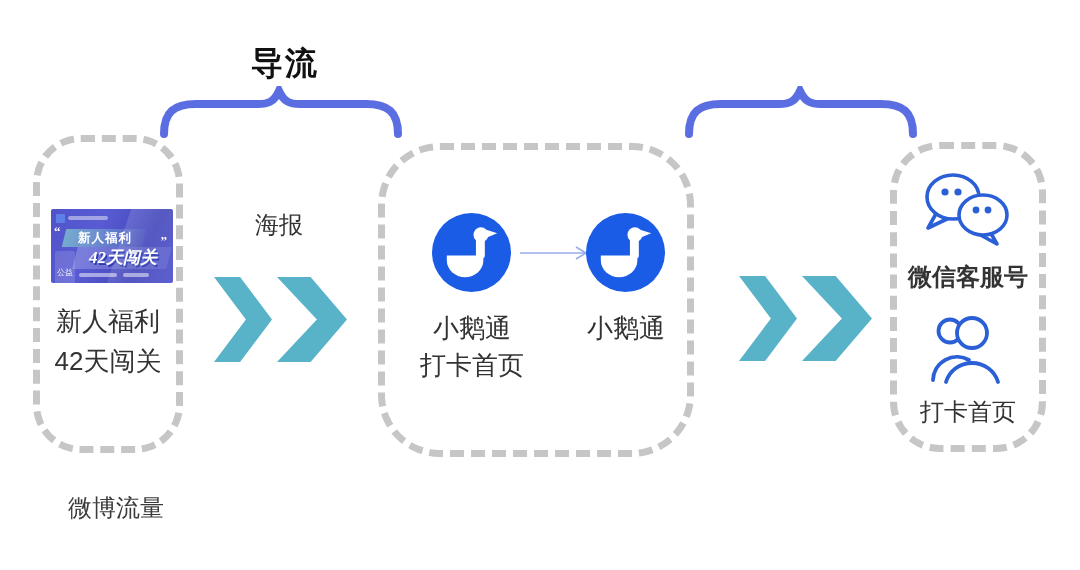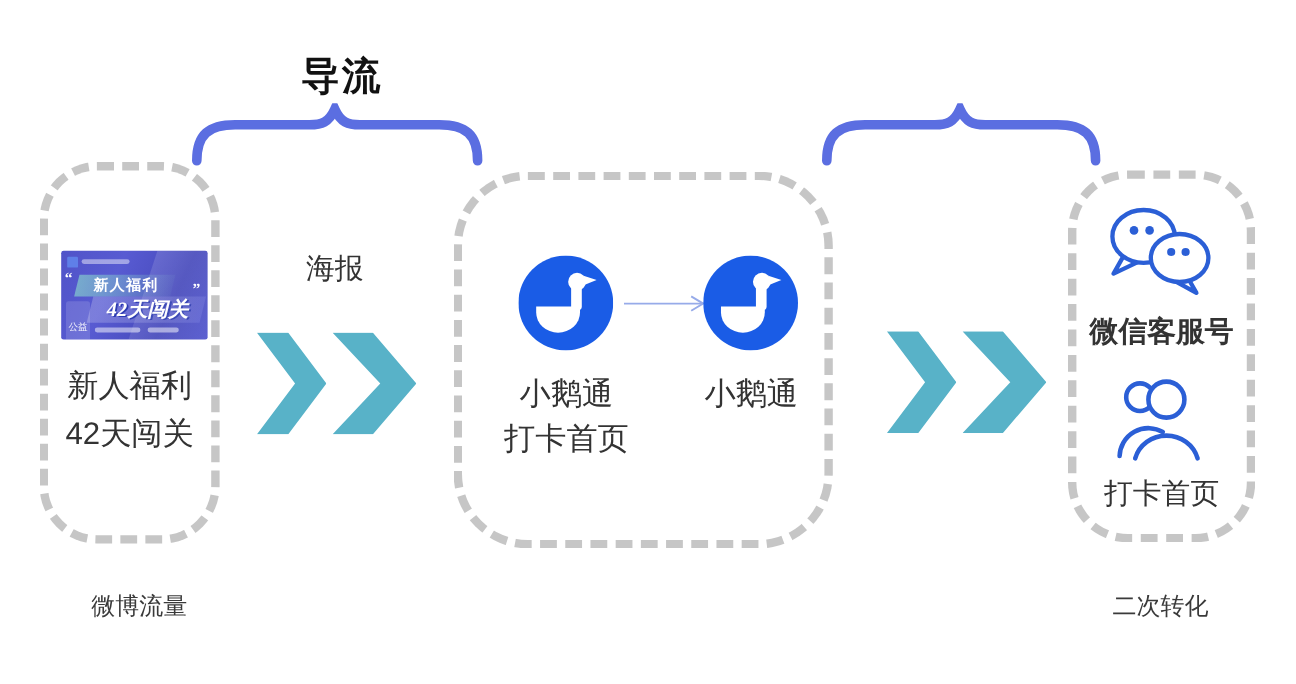--- a/index.html
+++ b/index.html
@@ -10,21 +10,21 @@
 
   
   .flow-title{font-size:32px;font-weight:bold;color:#111;letter-spacing:2px;text-align:center;}
 
   
   .stage-box{border:7px dashed #c6c6c6;box-sizing:border-box;background:#fff;}
 
   
   .box-label{font-size:26px;line-height:40px;color:#333;}
   .arrow-label{font-size:24px;line-height:32px;color:#333;}
-  .caption{font-size:20px;color:#3a3a3a;}
+  .caption{font-size:24px;color:#3a3a3a;}
 
   
   .chevrons{display:flex;gap:5px;align-items:center;}
   .chev{height:85px;background:#58b2c8;}
   .chev.c1{width:58px;clip-path:polygon(0 0,45% 0,100% 50%,45% 100%,0 100%,55% 50%);}
   .chev.c2{width:70px;clip-path:polygon(0 0,48% 0,100% 50%,48% 100%,0 100%,57% 50%);}
 
   
   .banner{width:122px;height:74px;border-radius:2px;overflow:hidden;position:relative;
           background:linear-gradient(115deg,#5053c8 0%,#585bd2 35%,#4649bb 72%,#5a5ed0 100%);}
@@ -145,15 +145,14 @@
 
   <svg class="abs" style="left:928px;top:310px;" width="76" height="76" viewBox="0 0 76 76">
     <circle cx="22" cy="21" r="11.5" fill="none" stroke="#2b5fd6" stroke-width="3.8"></circle>
     <path d="M5,70 A24,24 0 0 1 41,50" fill="none" stroke="#2b5fd6" stroke-width="3.8" stroke-linecap="round"></path>
     <circle cx="44" cy="23" r="15" fill="#fff" stroke="#2b5fd6" stroke-width="3.8"></circle>
     <path d="M18,72 A27,26 0 0 1 70,72" fill="#fff" stroke="#2b5fd6" stroke-width="3.8" stroke-linecap="round"></path>
   </svg>
 
   <div class="abs arrow-label center" style="left:893px;top:396px;width:150px;">打卡首页</div>
 
-  <div class="abs caption center" style="left:892px;top:492px;width:150px;">二次转化</div>
 
 </div>
 
 </body></html>

